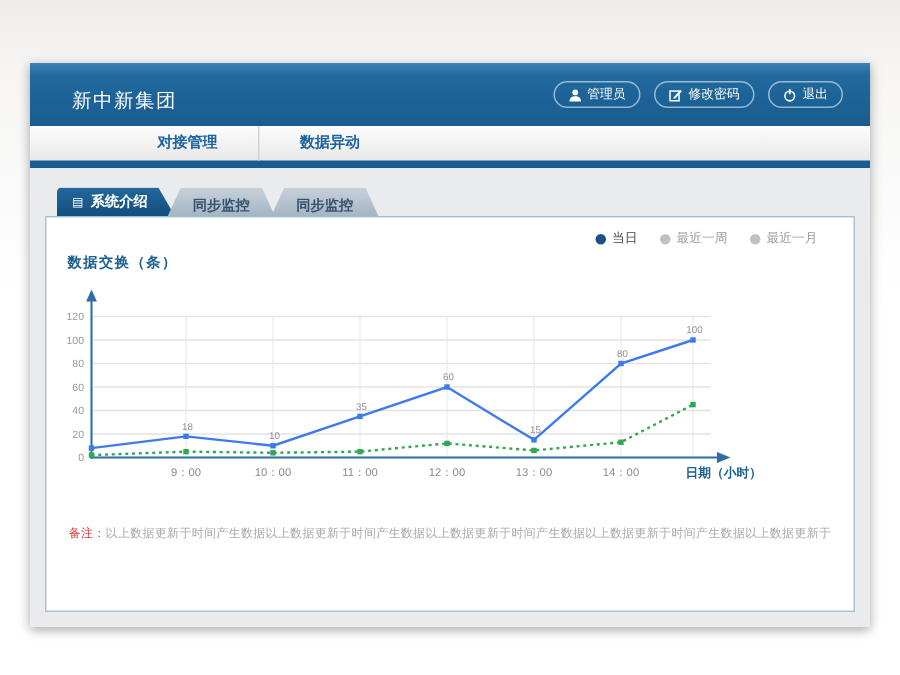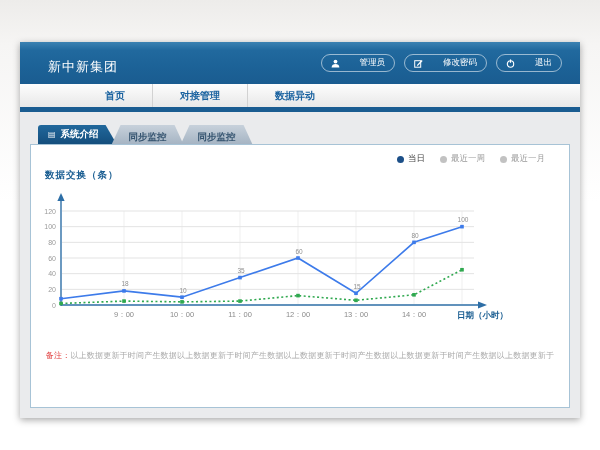--- a/index.html
+++ b/index.html
@@ -14,21 +14,21 @@
   .topbar { position:relative; height:42px;
     background:linear-gradient(180deg,#3c82b2 0%,#21699e 20%,#1c6297 60%,#1a5c90 100%);
     display:flex; align-items:center; padding:0 12px; color:#fff; }
   .logo { position:relative; text-align:center; line-height:1.05; margin-left:28px; }
   .logo .l1 { font-size:15px; font-weight:bold; letter-spacing:.5px; display:block; }
   .logo .l2 { font-size:11px; font-weight:bold; letter-spacing:2px; display:block; }
   .leaf { position:absolute; left:13px; top:-2px; width:8px; height:4px;
     background:#7ab648; border-radius:50% 50% 0 60%; transform:rotate(-18deg); }
   .apptitle { font-size:13px; margin-left:16px; margin-top:8px; letter-spacing:1px; }
   .useracts { margin-left:auto; display:flex; gap:9px; margin-right:6px; }
-  .pill { display:flex; align-items:center; gap:20px; border:1px solid rgba(255,255,255,.55);
+  .pill { display:flex; align-items:center; gap:4px; border:1px solid rgba(255,255,255,.55);
     border-radius:9px; padding:2px 9px; font-size:8.5px; color:#fff; cursor:pointer; background:transparent; }
   .pill svg { display:block; }
 
   
   .menubar { height:23px; background:linear-gradient(180deg,#fdfdfd,#e8e8e8);
     display:flex; align-items:center; padding-left:58px; }
   .menubar .mi { font-size:10px; font-weight:bold; color:#1b63a0; padding:0 27px;
     border-right:1px solid #d2d2d2; cursor:pointer; line-height:23px; }
   .menubar .mi:last-child { border-right:none; }
   .bluestrip { height:5px; background:#1a5c91; }
@@ -93,21 +93,20 @@
         <svg width="9" height="9" viewBox="0 0 9 9">
           <circle cx="4.5" cy="5" r="3.2" fill="none" stroke="#fff" stroke-width="1.1"></circle>
           <rect x="3.9" y="0.4" width="1.2" height="3.4" fill="#fff"></rect>
         </svg>
         <span>退出</span>
       </div>
     </div>
   </div>
 
   <div class="menubar">
-    <div class="mi">首页</div>
     <div class="mi">对接管理</div>
     <div class="mi">数据异动</div>
   </div>
   <div class="bluestrip"></div>
 
   <div class="content">
     <div class="tabs">
       <div class="tab active">
         <span class="tabicon">▤</span>
         <span>系统介绍</span>

